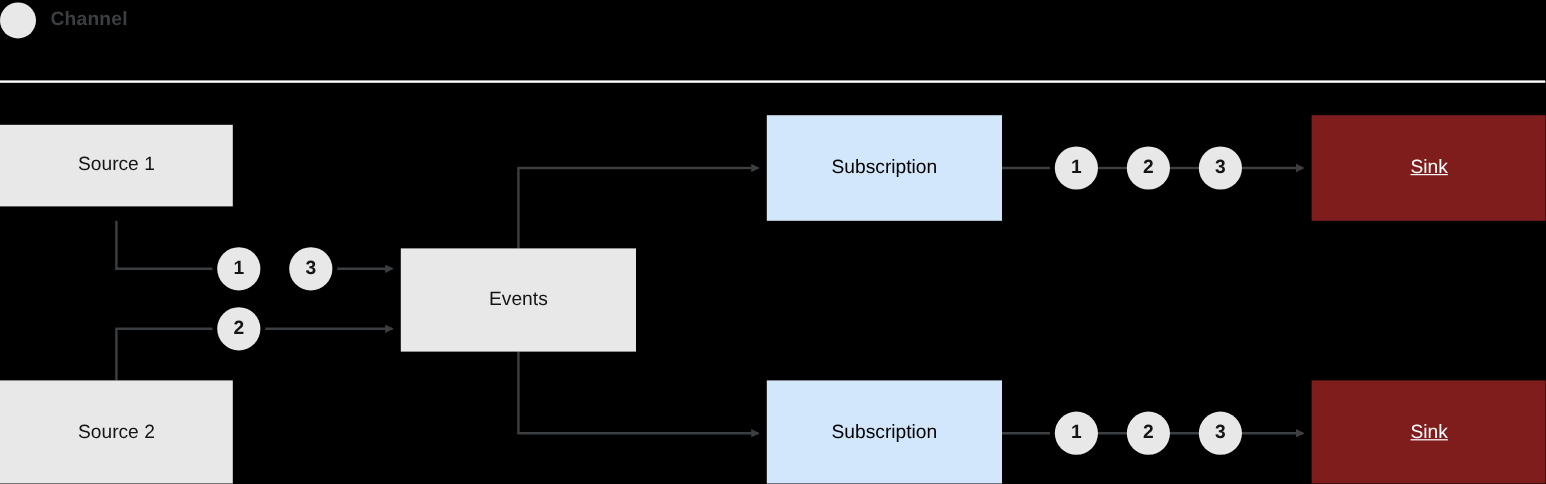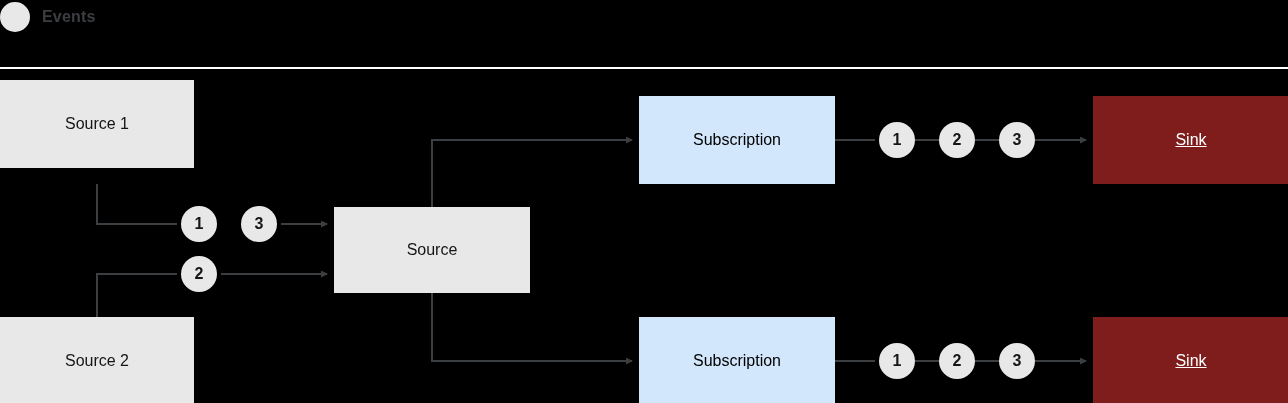--- a/index.html
+++ b/index.html
@@ -73,21 +73,21 @@
   .node.light-blue {
     background: #d2e7fb;
     color: #000000;
   }
   .node.blue {
     background: #7f1d1d;
     color: #ffffff;
     text-decoration: underline;
   }
 
-  #source1  { left: 0px;    top: 80px;  width: 194px; height: 88px; }
+  #source1  { left: 0px;    top: 104px;  width: 194px; height: 68px; }
   #source2  { left: 0px;    top: 317px; width: 194px; height: 88px; }
   #channel  { left: 334px;  top: 207px; width: 196px; height: 86px; }
   #sub1     { left: 639px;  top: 96px;  width: 196px; height: 88px; }
   #sub2     { left: 639px;  top: 317px; width: 196px; height: 88px; }
   #sink1    { left: 1093px; top: 96px;  width: 196px; height: 88px; }
   #sink2    { left: 1093px; top: 317px; width: 196px; height: 88px; }
 
   
   .token {
     position: absolute;
@@ -124,21 +124,21 @@
     pointer-events: none;
   }
 </style>
 </head>
 <body>
 
 <div id="diagram">
 
   <div class="legend">
     <span class="legend-dot"></span>
-    <span class="legend-label">Events</span>
+    <span class="legend-label">Channel</span>
   </div>
 
   <div class="separator"></div>
 
   <svg class="wires" viewBox="0 0 1288 403">
     <defs>
       <marker id="arrowhead" markerWidth="7" markerHeight="7" refX="6" refY="3.5" orient="auto" markerUnits="userSpaceOnUse">
         <polygon points="0 0, 7 3.5, 0 7" fill="#3c3f42"></polygon>
       </marker>
     </defs>
@@ -160,21 +160,21 @@
 
       <path d="M835,361 L875,361"></path>
       <path d="M915,361 L939,361"></path>
       <path d="M975,361 L999,361"></path>
       <path d="M1035,361 L1086,361" marker-end="url(#arrowhead)"></path>
     </g>
   </svg>
 
   <div id="source1" class="node grey">Source 1</div>
   <div id="source2" class="node grey">Source 2</div>
-  <div id="channel" class="node grey">Source</div>
+  <div id="channel" class="node grey">Events</div>
   <div id="sub1" class="node light-blue">Subscription</div>
   <div id="sub2" class="node light-blue">Subscription</div>
   <div id="sink1" class="node blue">Sink</div>
   <div id="sink2" class="node blue">Sink</div>
 
   <div id="tok-a1" class="token">1</div>
   <div id="tok-a3" class="token">3</div>
   <div id="tok-b2" class="token">2</div>
 
   <div id="tok-s1-1" class="token">1</div>

